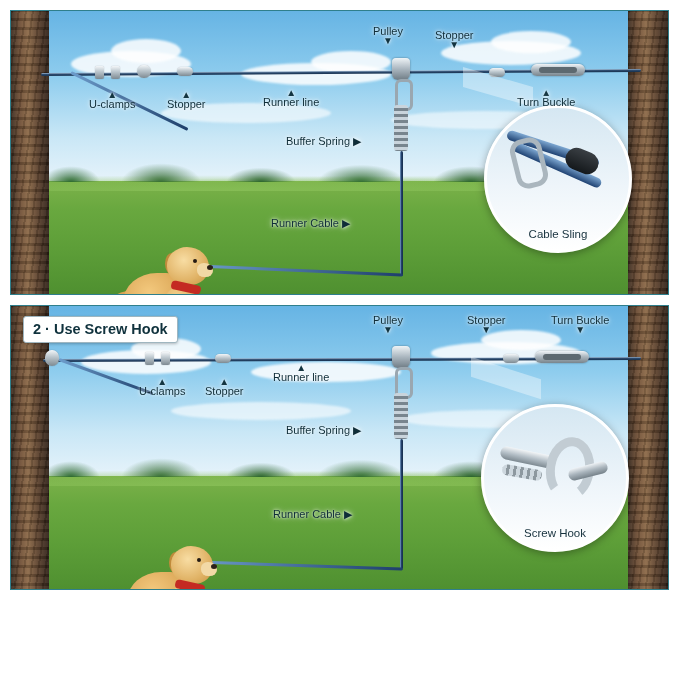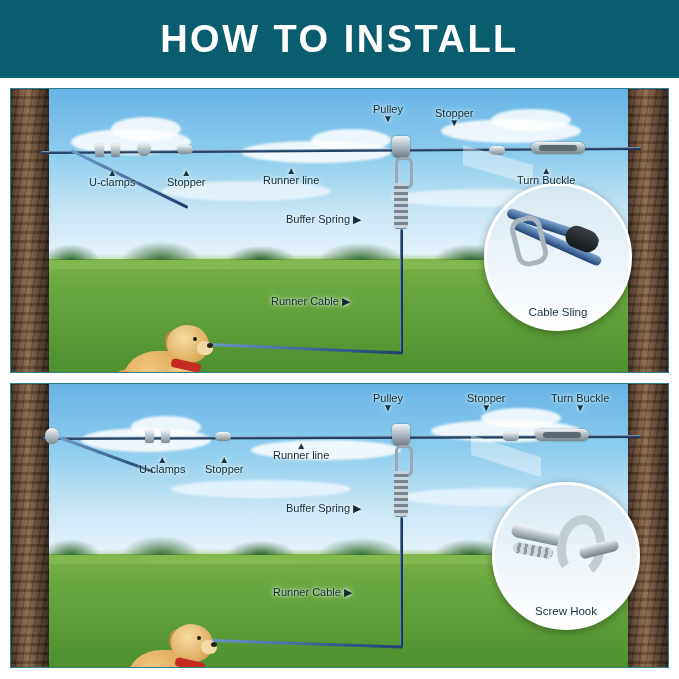--- a/index.html
+++ b/index.html
@@ -314,23 +314,20 @@
     color: #10323d;
     box-shadow: 0 1px 3px rgba(0,0,0,.25);
     font-family: "Liberation Sans", sans-serif;
   }
 </style>
 </head>
 <body>
 
 <div class="page">
 
-  <div class="header">
-    <div class="header-title">HOW TO INSTALL</div>
-  </div>
 
   <div class="panels">
 
     <div class="panel">
       <div class="sky"></div>
 
       <div class="cloud" style="left:60px; top:40px; width:120px; height:26px;"></div>
       <div class="cloud" style="left:100px; top:28px; width:70px; height:24px;"></div>
       <div class="cloud" style="left:230px; top:52px; width:150px; height:22px;"></div>
       <div class="cloud" style="left:300px; top:40px; width:80px; height:22px;"></div>
@@ -462,30 +459,31 @@
         <div class="ear"></div>
         <div class="head"></div>
         <div class="muzzle"></div>
         <div class="nose"></div>
         <div class="eye"></div>
         <div class="collar"></div>
       </div>
 
       <div class="mag-beam" style="left:460px; top:62px; width:70px; height:20px; transform:skewY(18deg);"></div>
 
-      <div class="magnifier" style="right:28px; top:98px;">
+      <div class="magnifier" style="right:39px; top:98px;">
         <div class="inner-art">
           <div style="position:absolute; left:16px; top:44px; width:56px; height:13px; background:linear-gradient(to bottom,#f2f5f7,#b3bec6 50%,#7d8991); border-radius:7px; transform:rotate(12deg);"></div>
           <div style="position:absolute; left:62px; top:30px; width:30px; height:46px; border:9px solid #c2ccd3; border-bottom-color:transparent; border-radius:50%; transform:rotate(8deg);"></div>
           <div style="position:absolute; left:84px; top:58px; width:40px; height:12px; background:linear-gradient(to bottom,#eef2f5,#a9b4bc 50%,#76828a); border-radius:6px; transform:rotate(-14deg);"></div>
           <div style="position:absolute; left:18px; top:60px; width:40px; height:11px; background:repeating-linear-gradient(90deg,#cdd7de 0 4px,#8d989f 4px 7px); border-radius:5px; transform:rotate(10deg);"></div>
         </div>
         <div class="mag-caption">Screw Hook</div>
       </div>
 
+      <div class="step-badge">2 · Use Screw Hook</div>
 
       <div class="label below" style="left:128px; top:72px;">
         <span class="caret">▲</span>
         <span>U-clamps</span>
       </div>
       <div class="label below" style="left:194px; top:72px;">
         <span class="caret">▲</span>
         <span>Stopper</span>
       </div>
       <div class="label below" style="left:262px; top:58px;">

